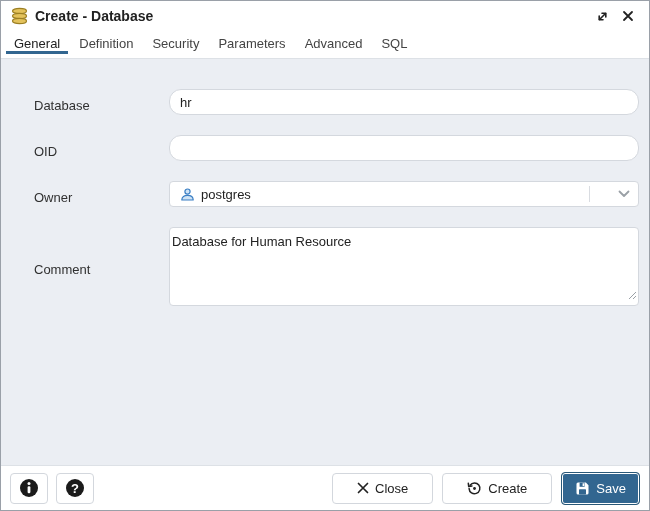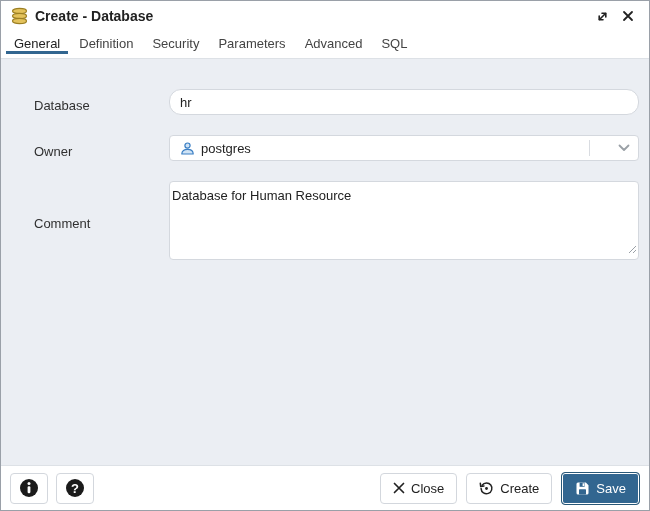--- a/index.html
+++ b/index.html
@@ -120,21 +120,21 @@
   .footer .left { display: flex; gap: 8px; }
   .footer .spacer { flex: 1; }
   .footer .right { display: flex; gap: 9px; align-items: center; }
   .btn {
     height: 31px;
     display: inline-flex; align-items: center; justify-content: center; gap: 6px;
     background: #fff;
     border: 1px solid #d3d7dd; border-radius: 4px;
     font-size: 13px; color: #222;
     font-family: "Liberation Sans", sans-serif;
-    padding: 0 12px; cursor: pointer;
+    padding: 0 24px; cursor: pointer;
   }
   .btn.icon-only { width: 38px; padding: 0; }
   .btn.primary {
     background: #326690; border-color: #295878; color: #fff;
     height: 33px; padding: 0 13px;
     box-shadow: 0 0 0 1px #fff inset;
   }
 </style>
 </head>
 <body>
@@ -175,20 +175,26 @@
 
   <div class="content">
 
     <div class="row">
       <label>Database</label>
       <div class="ctrl">
         <input class="text-input" type="text" value="hr" style="">
       </div>
     </div>
 
+    <div class="row">
+      <label>OID</label>
+      <div class="ctrl">
+        <input class="text-input" type="text" value="" style="">
+      </div>
+    </div>
 
     <div class="row">
       <label>Owner</label>
       <div class="ctrl">
         <div class="select">
           <span class="sel-value">
             <span style="display:flex;">
               <svg width="15" height="15" viewBox="0 0 15 15">
                 <circle cx="7.5" cy="4.6" r="2.6" fill="#cfe3f5" stroke="#3b7fc4" stroke-width="1.2"></circle>
                 <path d="M1.8 13 C1.8 9.8 4.3 8.3 7.5 8.3 C10.7 8.3 13.2 9.8 13.2 13 Z" fill="#cfe3f5" stroke="#3b7fc4" stroke-width="1.2" stroke-linejoin="round"></path>

